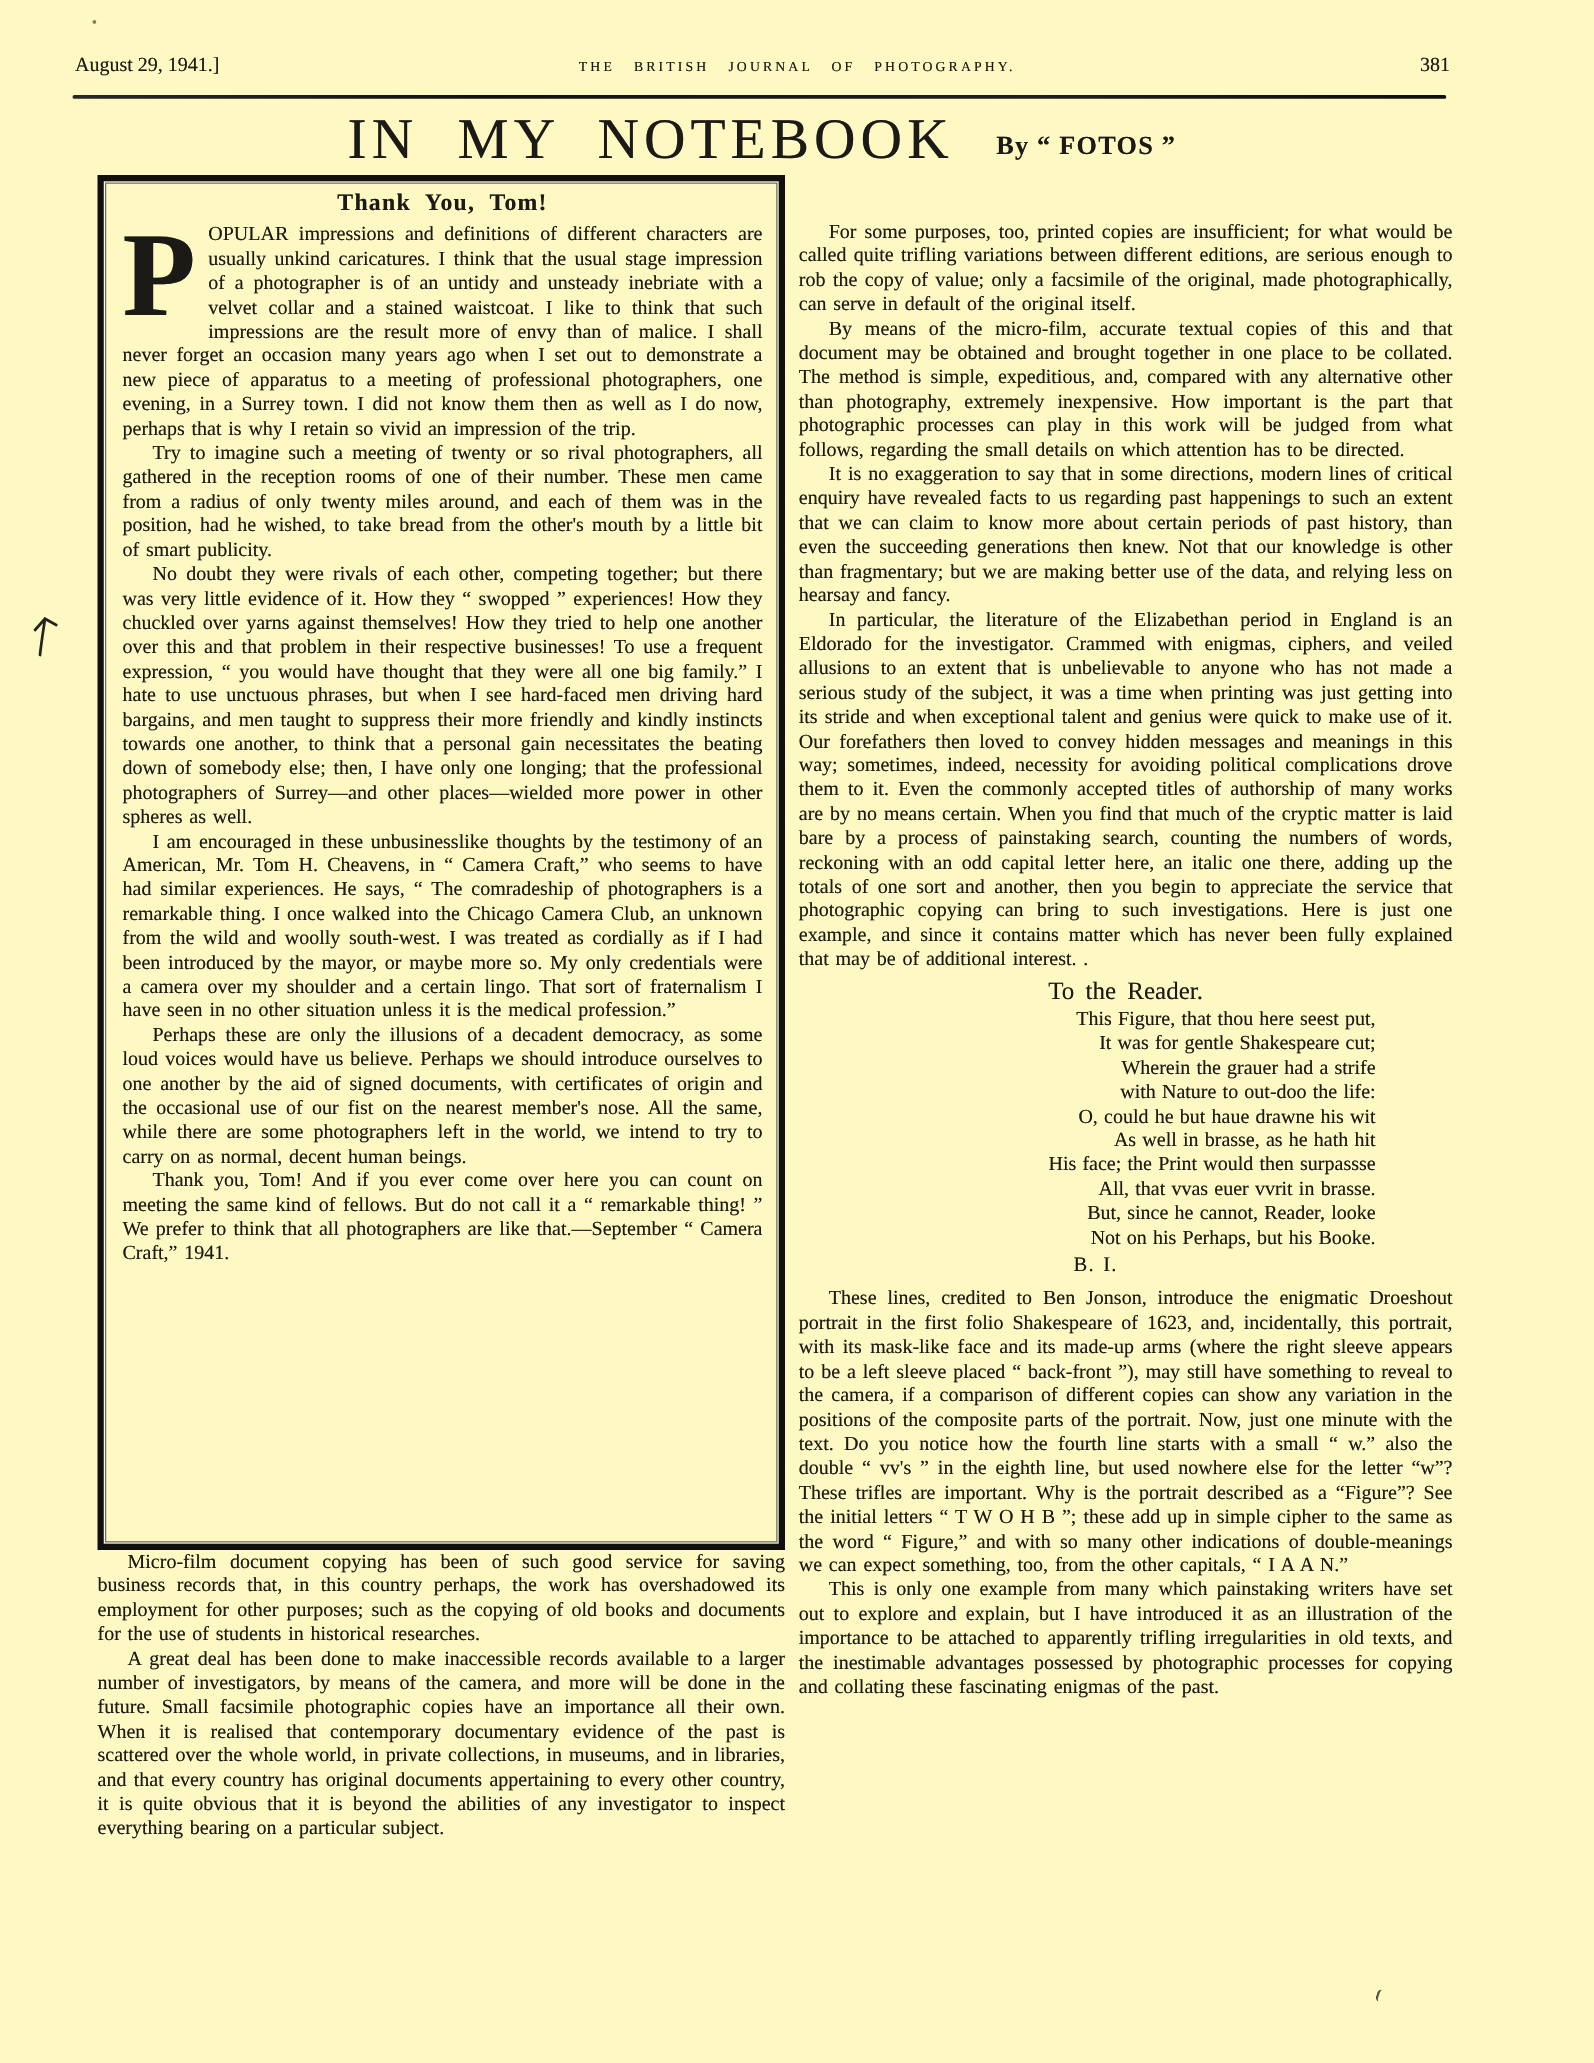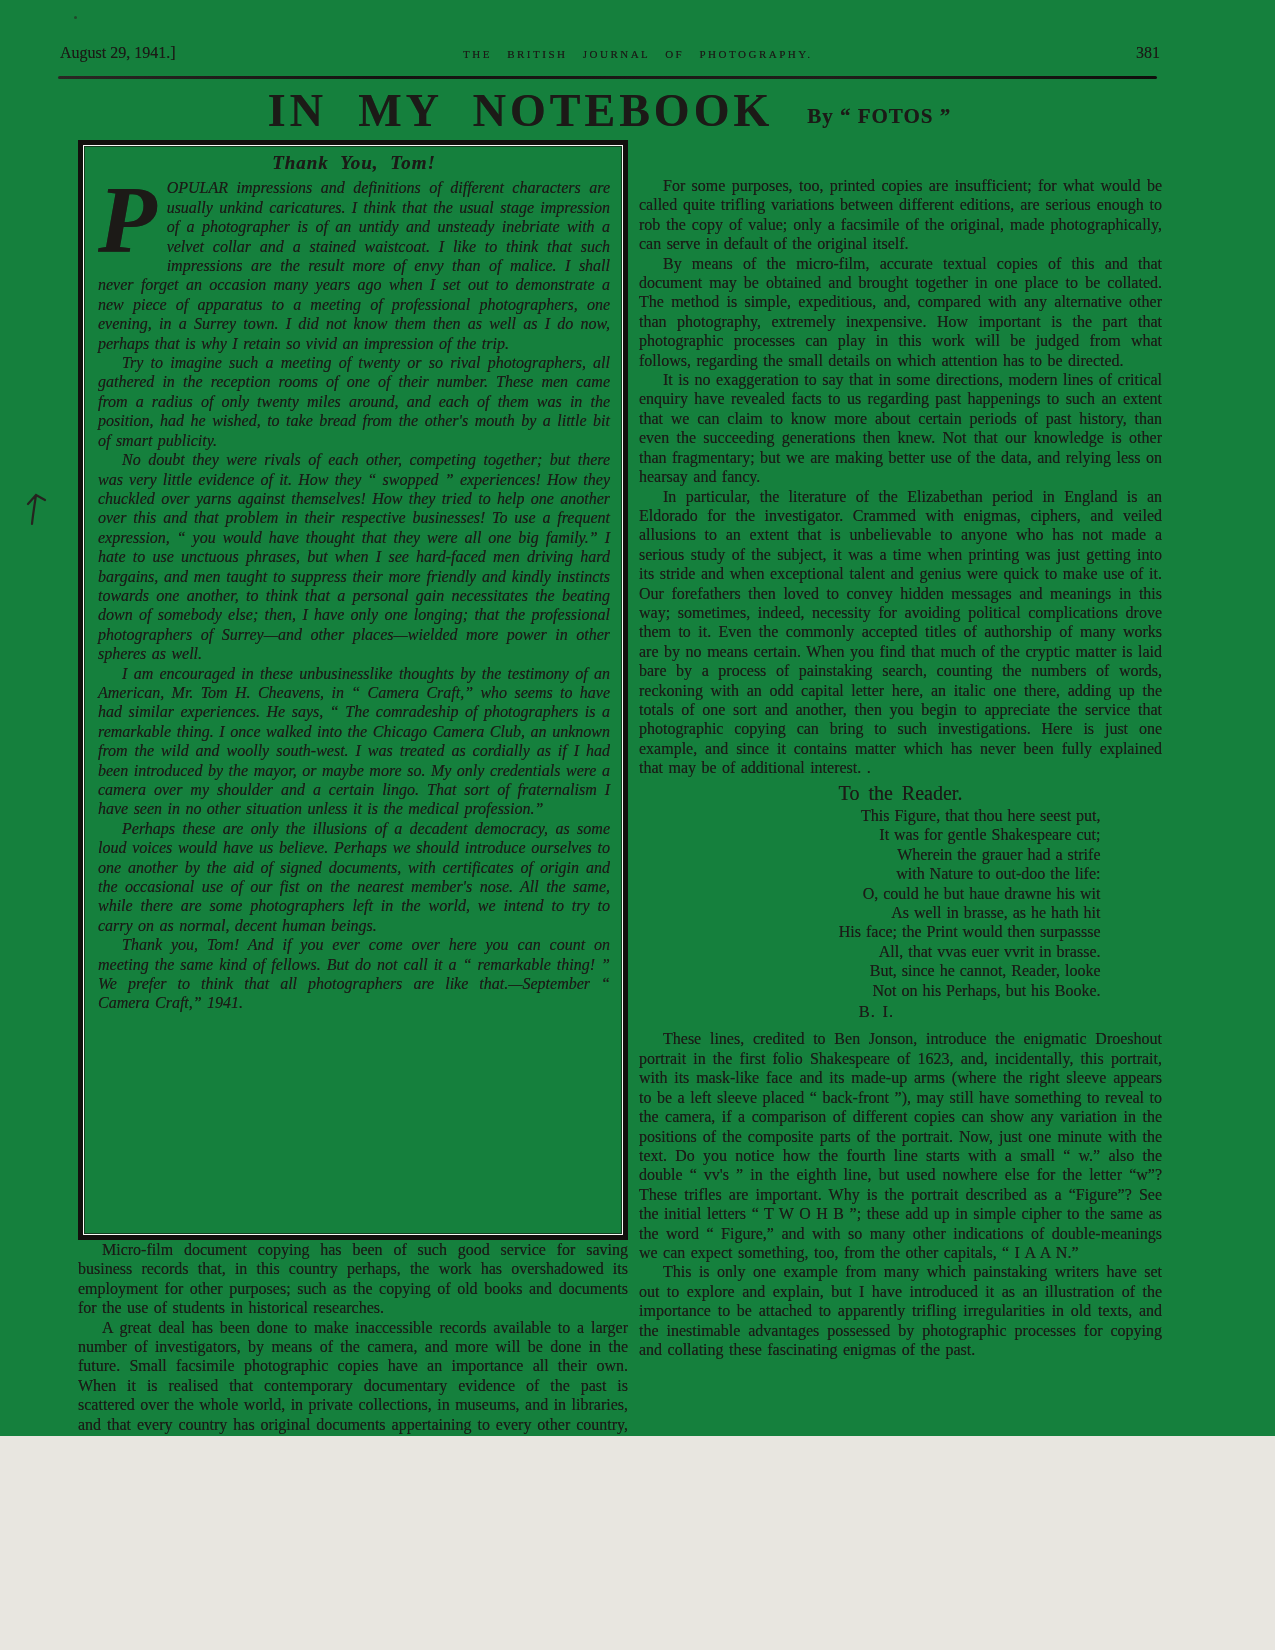--- a/index.html
+++ b/index.html
@@ -3,23 +3,23 @@
 <meta charset="utf-8">
 <style>
   html,body{margin:0;padding:0;}
   body{
     background:#e8e6e0;
     font-family:"Liberation Serif","DejaVu Serif",serif;
     -webkit-font-smoothing:antialiased;
   }
   .page{
     position:relative;
-    width:1275px;height:1436px;
+    width:1275px;height:1650px;
     margin:0 auto;
-    background:#15803d;
+    background:#fef9c3;
     color:#1c1a17;
     overflow:hidden;
     text-shadow:0 0 .5px rgba(20,18,15,.55);
   }
   
   .hdr{
     position:absolute;left:60px;right:115px;top:44px;
     display:flex;align-items:baseline;justify-content:space-between;
     font-size:16px;
   }
@@ -33,41 +33,40 @@
     background:linear-gradient(90deg,#2a2824 0%,#141210 30%,#201e1a 70%,#0f0e0c 100%);
     border-radius:2px;
   }
   
   .title-row{
     position:absolute;left:0;right:0;top:88px;
     display:flex;justify-content:center;align-items:baseline;gap:34px;
     transform:translateX(-28px);
   }
   .title-main{
-    margin:0;font-size:46px;font-weight:700;letter-spacing:4px;word-spacing:16px;
+    margin:0;font-size:46px;font-weight:400;letter-spacing:4px;word-spacing:16px;
     line-height:1;
   }
   .title-byline{font-size:21px;font-weight:700;letter-spacing:1px;position:relative;top:-3px;}
   
   .columns{
     position:absolute;top:140px;left:78px;right:113px;bottom:0;
     display:flex;gap:11px;
   }
   .col{font-size:16px;line-height:19.4px;text-align:justify;word-spacing:.09em;}
   .col p{margin:0;text-indent:1.5em;}
   .col-left{width:550px;flex:none;}
   .col-right{flex:1;margin-top:36px;}
   
   .boxed{
     box-sizing:border-box;
     border:5px solid #12100d;
     box-shadow:inset 0 0 0 1px #fbfaf6, inset 0 0 0 2px rgba(18,16,13,.6);
     min-height:1100px;
     padding:6px 13px 8px 15px;
-    font-style:italic;
   }
   .boxed-heading{
     margin:2px 0 6px;text-align:center;font-size:19px;font-weight:700;
     letter-spacing:1px;word-spacing:6px;text-indent:0;
   }
   .boxed p.first{text-indent:0;}
   .dropcap{
     float:left;
     font-size:96px;line-height:76px;font-weight:700;
     padding:4px 10px 0 0;

